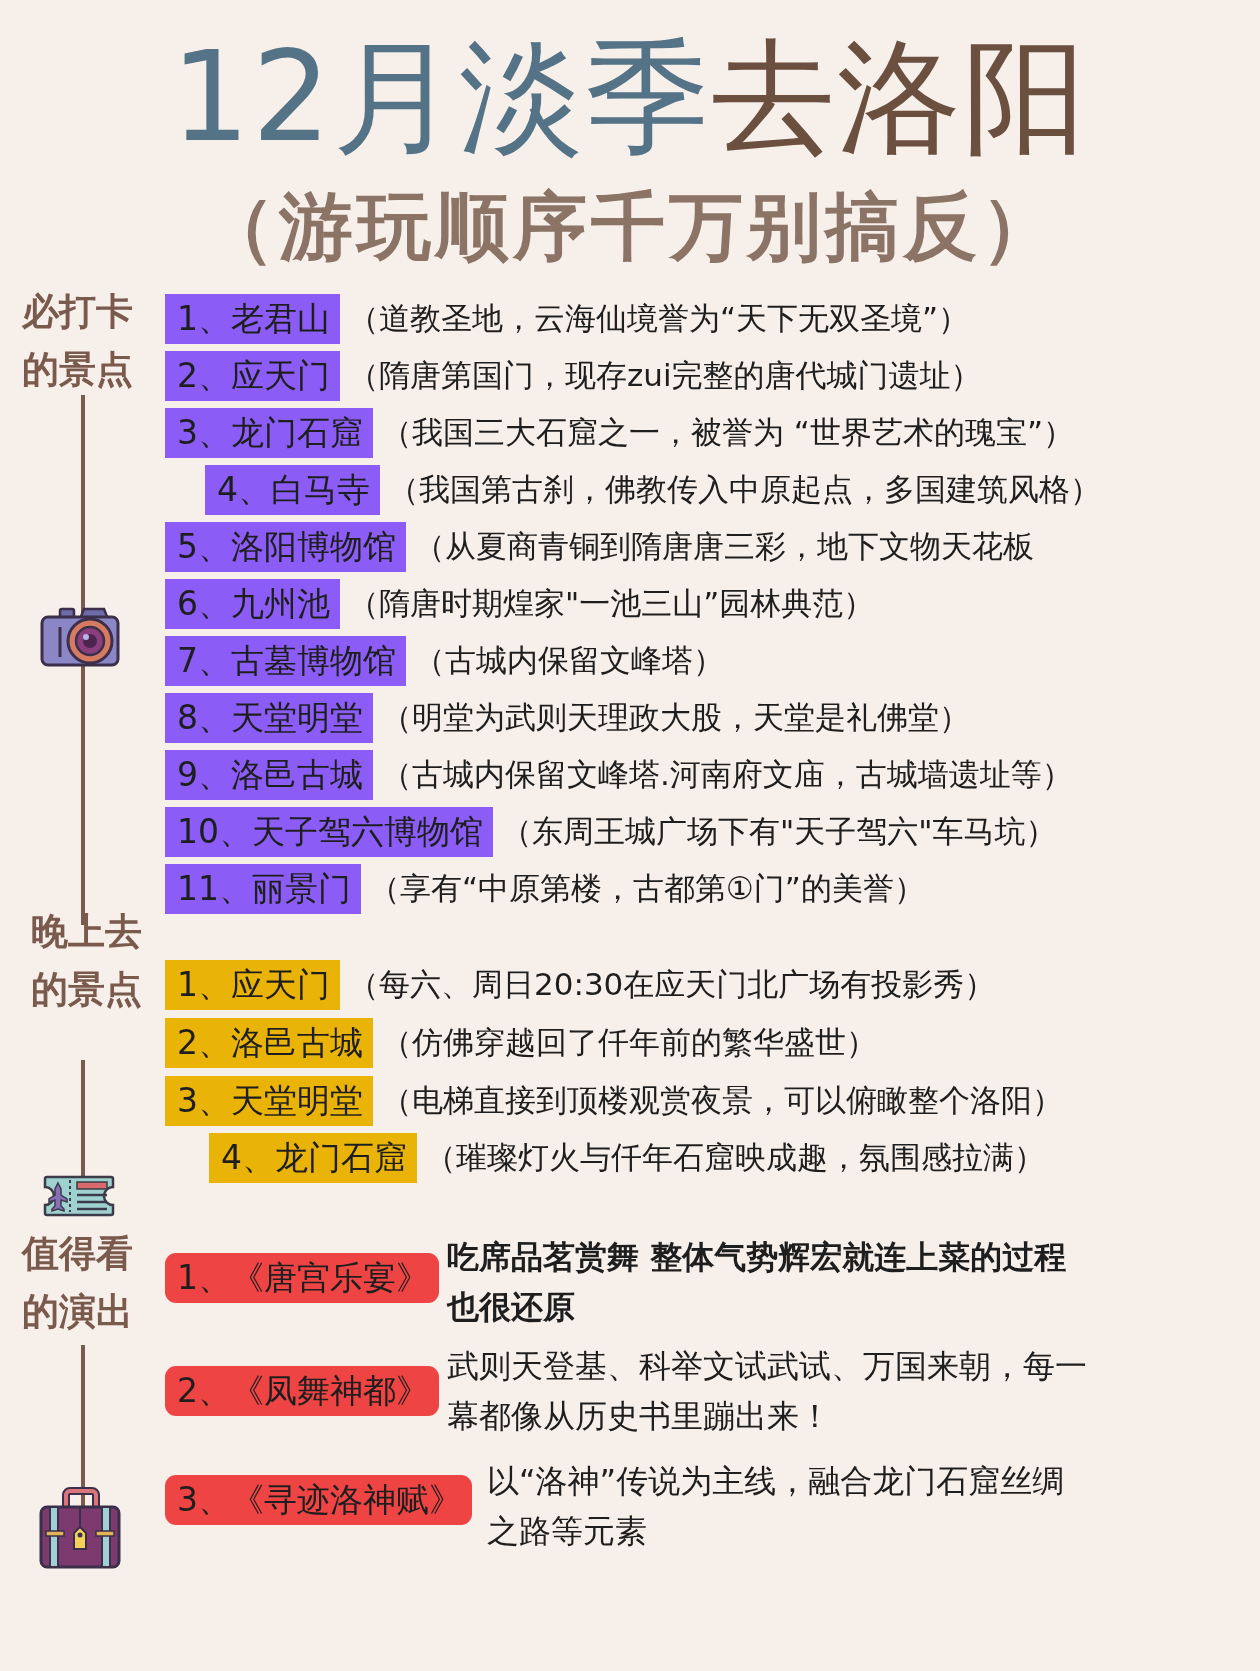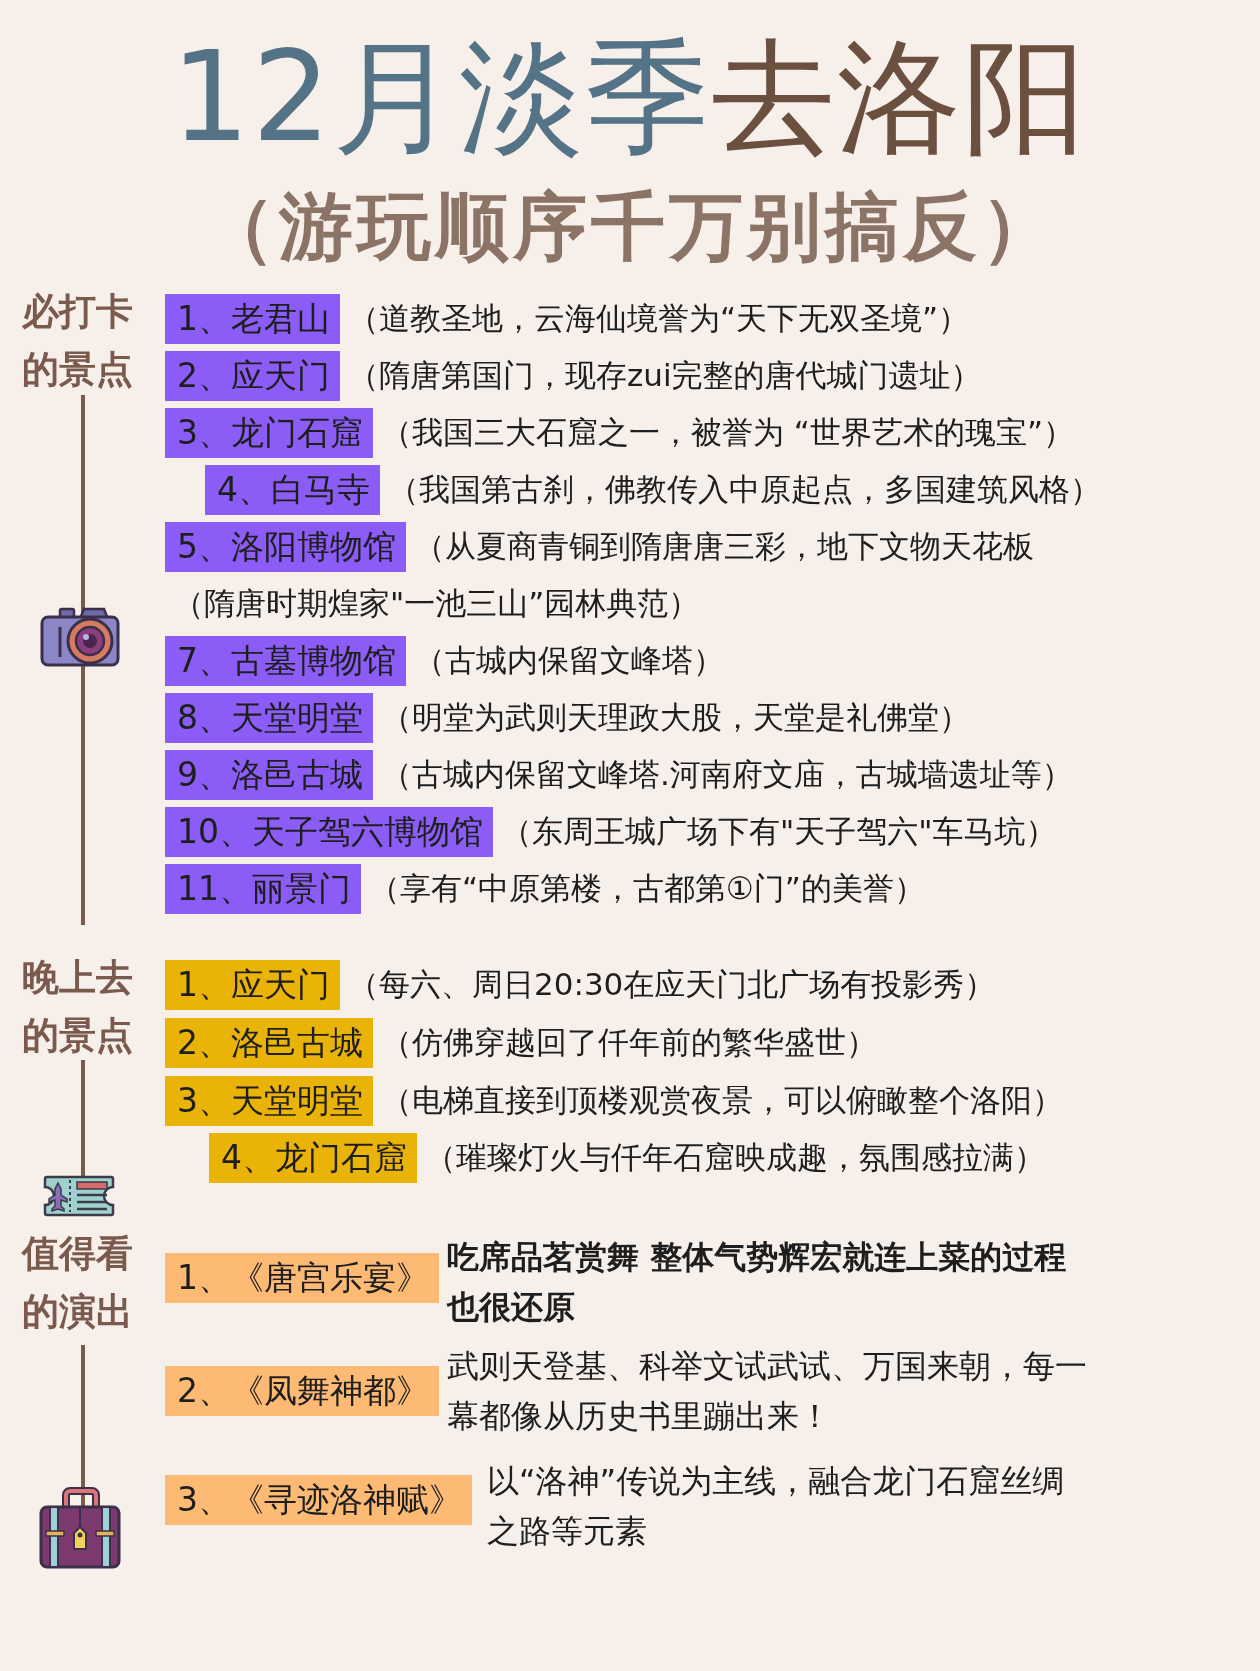--- a/index.html
+++ b/index.html
@@ -32,21 +32,21 @@
   .row {
     position: absolute; left: 165px; height: 50px;
     display: flex; align-items: center; white-space: nowrap;
   }
   .tag {
     height: 50px; line-height: 50px; padding: 0 10px 0 12px;
     font-size: 33px; color: #1e1e1e;
   }
   .tag.green { background: #8b5cf6; }
   .tag.blue { background: #eab308; }
-  .tag.tan { background: #fdba74; }
+  .tag.tan { background: #ef4444; border-radius: 11px; }
   .desc { font-size: 31px; padding-left: 8px; color: #1e1e1e; }
   .show-desc {
     position: absolute; font-size: 32px; line-height: 50px; color: #1e1e1e;
     width: 720px;
   }
 </style>
 </head>
 <body>
 
 <div class="title">
@@ -87,20 +87,21 @@
     </div>
   <div class="row" style="top:465px;margin-left:40px;">
       <span class="tag green">4、白马寺</span>
       <span class="desc">（我国第古刹，佛教传入中原起点，多国建筑风格）</span>
     </div>
   <div class="row" style="top:522px;">
       <span class="tag green">5、洛阳博物馆</span>
       <span class="desc">（从夏商青铜到隋唐唐三彩，地下文物天花板</span>
     </div>
   <div class="row" style="top:579px;">
+      <span class="tag green">6、九州池</span>
       <span class="desc">（隋唐时期煌家"一池三山”园林典范）</span>
     </div>
   <div class="row" style="top:636px;">
       <span class="tag green">7、古墓博物馆</span>
       <span class="desc">（古城内保留文峰塔）</span>
     </div>
   <div class="row" style="top:693px;">
       <span class="tag green">8、天堂明堂</span>
       <span class="desc">（明堂为武则天理政大股，天堂是礼佛堂）</span>
     </div>
@@ -111,21 +112,21 @@
   <div class="row" style="top:807px;">
       <span class="tag green">10、天子驾六博物馆</span>
       <span class="desc">（东周王城广场下有"天子驾六"车马坑）</span>
     </div>
   <div class="row" style="top:864px;">
       <span class="tag green">11、丽景门</span>
       <span class="desc">（享有“中原第楼，古都第①门”的美誉）</span>
     </div>
 </div>
 
-<div class="sec-label" style="top:949px;">
+<div class="sec-label" style="top:903px;text-align:right;">
   <div>晚上去</div>
   <div>的景点</div>
 </div>
 <div class="vline" style="top:1060px; height:150px;"></div>
 <div class="icon" style="left:43px; top:1175px;">
   <svg width="72" height="42" viewBox="0 0 72 42">
     <path d="M4 2 h64 a2 2 0 0 1 2 2 v8 a9 9 0 0 0 0 18 v8 a2 2 0 0 1 -2 2 h-64 a2 2 0 0 1 -2 -2 v-8 a9 9 0 0 0 0 -18 v-8 a2 2 0 0 1 2 -2 z" fill="#9fd2cf" stroke="#3b3b4a" stroke-width="2.5"></path>
     <line x1="27" y1="5" x2="27" y2="37" stroke="#3b3b4a" stroke-width="2" stroke-dasharray="3 3"></line>
     <path d="M15 8 l3 6 v6 l6 4 v3 l-6 -2 v6 l3 3 v2 l-6 -2 l-6 2 v-2 l3 -3 v-6 l-6 2 v-3 l6 -4 v-6 z" fill="#8a6fb8" stroke="#3b3b4a" stroke-width="1.5"></path>
     <rect x="34" y="7" width="30" height="7" fill="#d76b6b" stroke="#3b3b4a" stroke-width="1.5"></rect>

